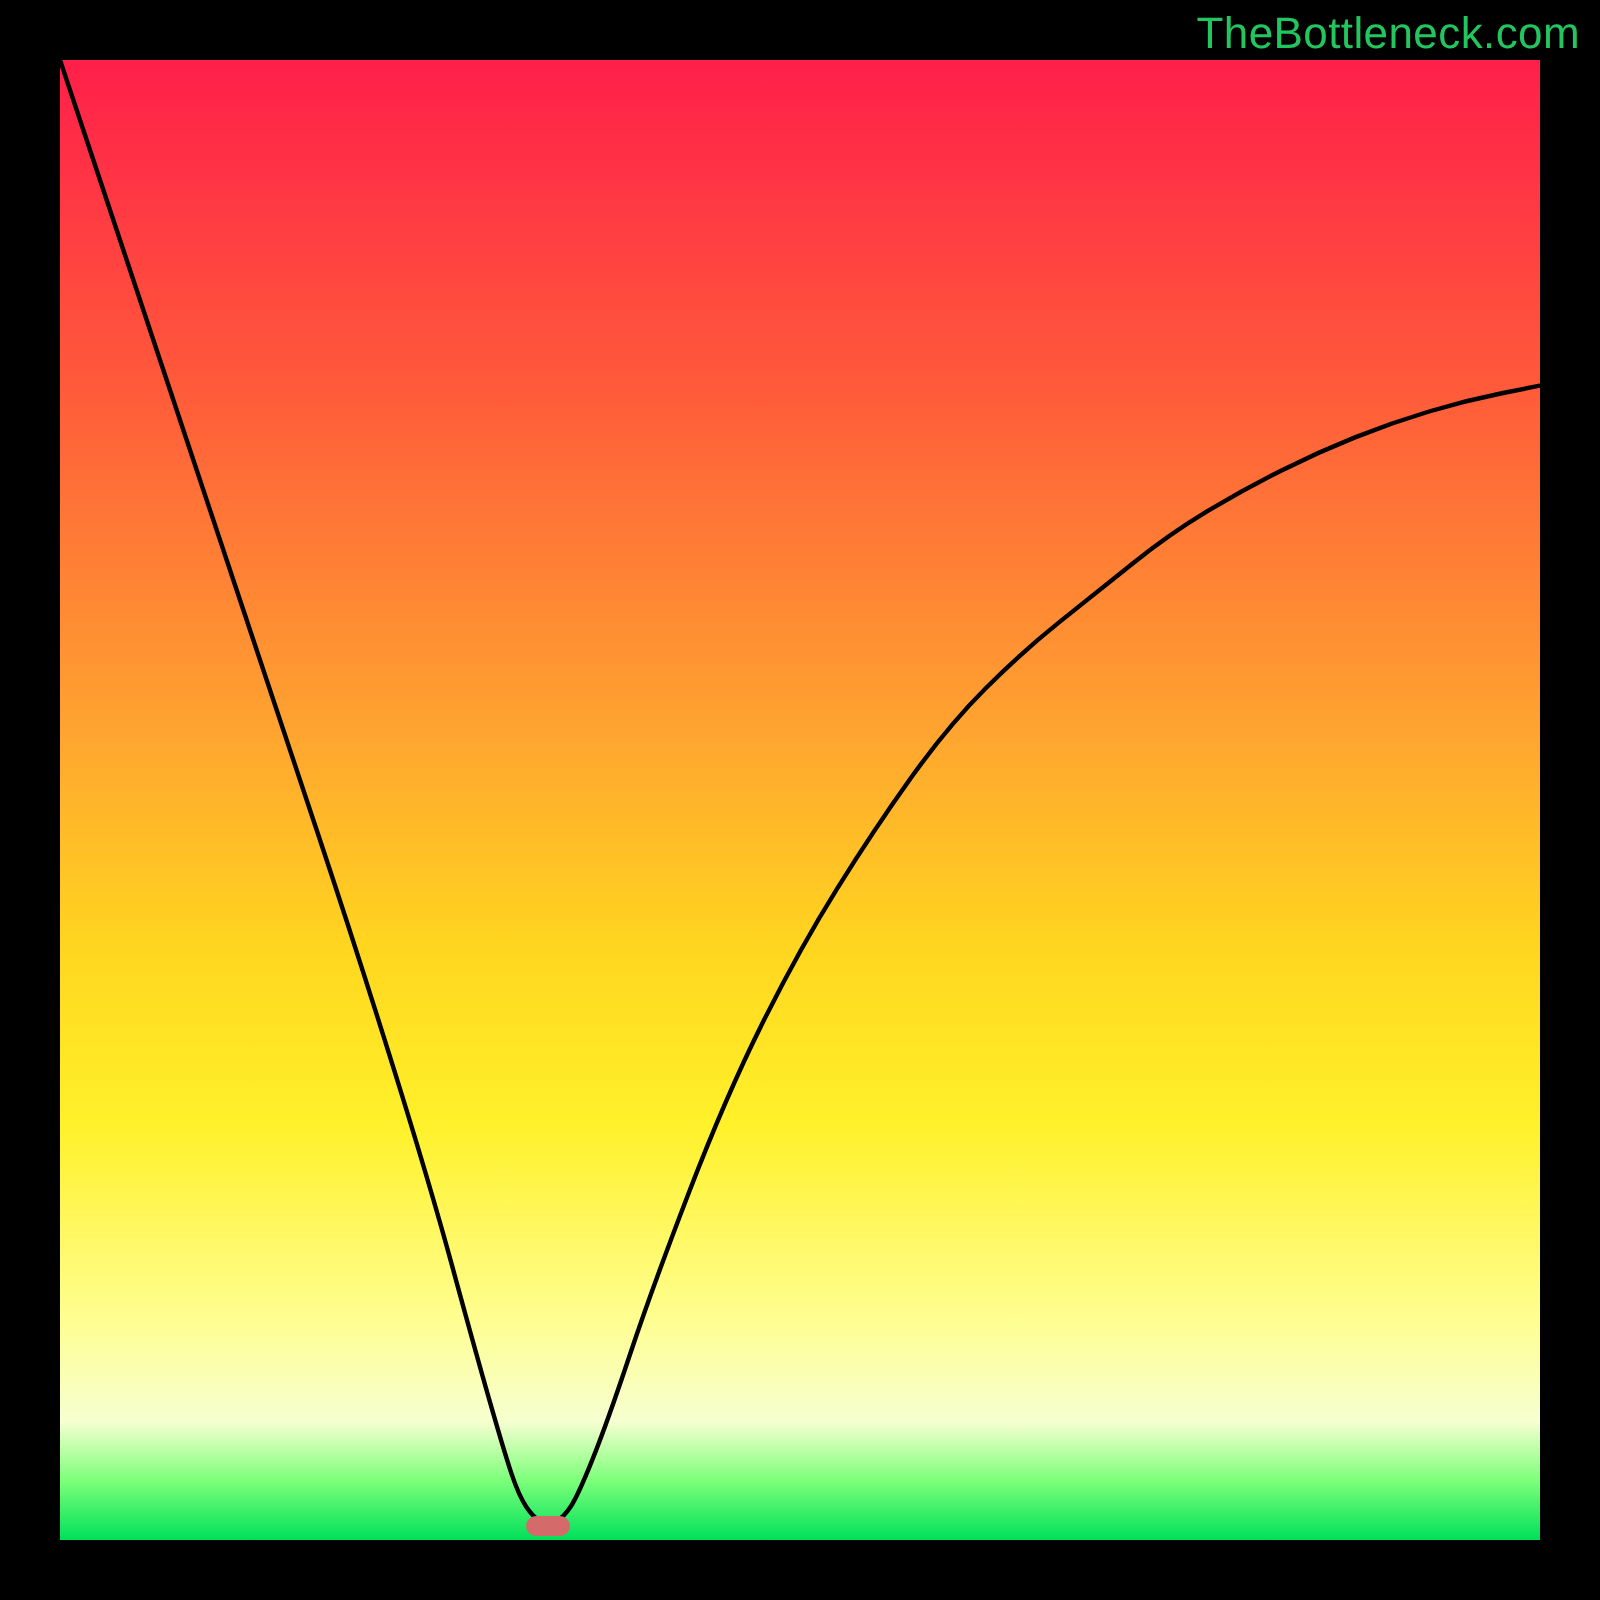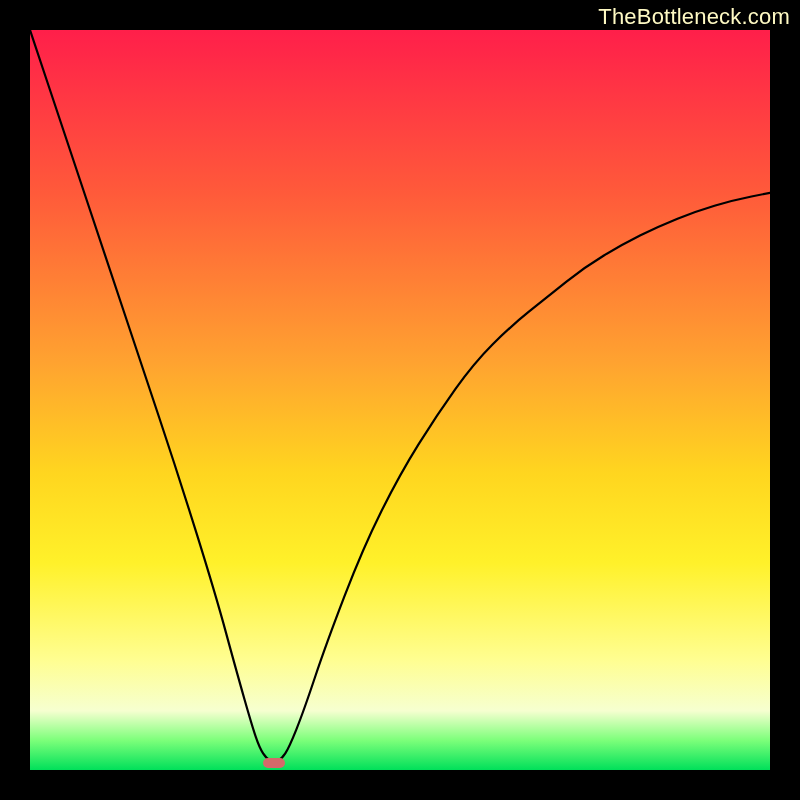--- a/index.html
+++ b/index.html
@@ -36,21 +36,21 @@
       #fffe90 85%,
       #f6ffd0 92%,
       #7cff7a 96%,
       #00e05a 100%
     );
   }
   .watermark {
     position: absolute;
     top: 4px;
     right: 10px;
-    color: #fef9c3;
+    color: #22c55e;
     font-size: 22px;
     letter-spacing: 0.2px;
     user-select: none;
   }
   svg.curve {
     position: absolute;
     left: 0;
     top: 0;
   }
   .min-marker {

